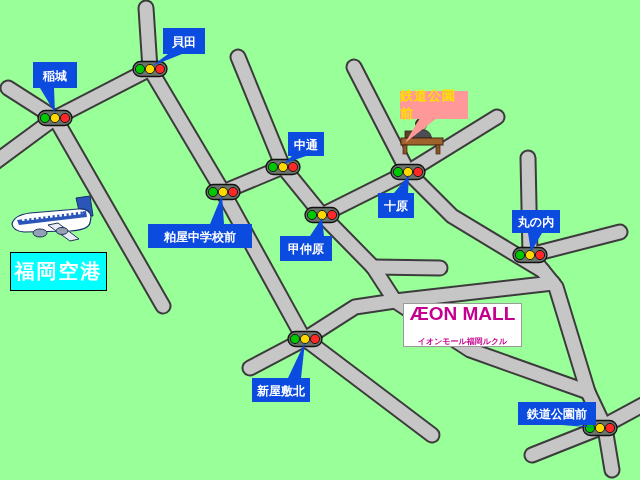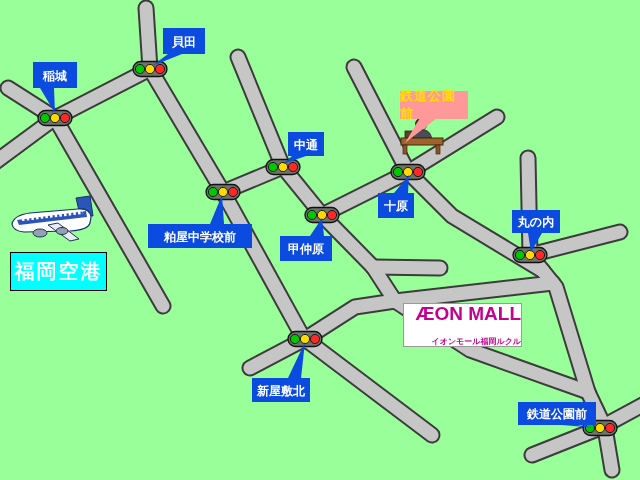--- a/index.html
+++ b/index.html
@@ -198,17 +198,17 @@
           <text x="557" y="418" text-anchor="middle" fill="#FFFFFF">鉄道公園前</text>
         </g>
         <polygon points="420,118 437,118 405,143" fill="#FF9898"></polygon>
       </g>
   </svg>
 
   <div id="airport-box" class="overlay" style="left: 10px; top: 252px; width: 97px; height: 39px; background: rgb(0, 255, 255);">福岡空港</div>
 
   <div id="here-bubble" class="overlay" style="left: 400px; top: 91px; width: 68px; height: 28px; background: rgb(255, 152, 152); color: rgb(255, 224, 0);">鉄道公園前</div>
 
-  <div id="aeon-sign" class="overlay" style="left: 403px; top: 303px; width: 119px; height: 44px; align-items: flex-end;">
+  <div id="aeon-sign" class="overlay" style="left: 403px; top: 303px; width: 119px; height: 44px;">
     <div id="aeon-title" style="color: rgb(196, 0, 143);">ÆON MALL</div>
     <div id="aeon-sub" style="color: rgb(196, 0, 143);">イオンモール福岡ルクル</div>
   </div>
 </div>
 
 </body></html>

